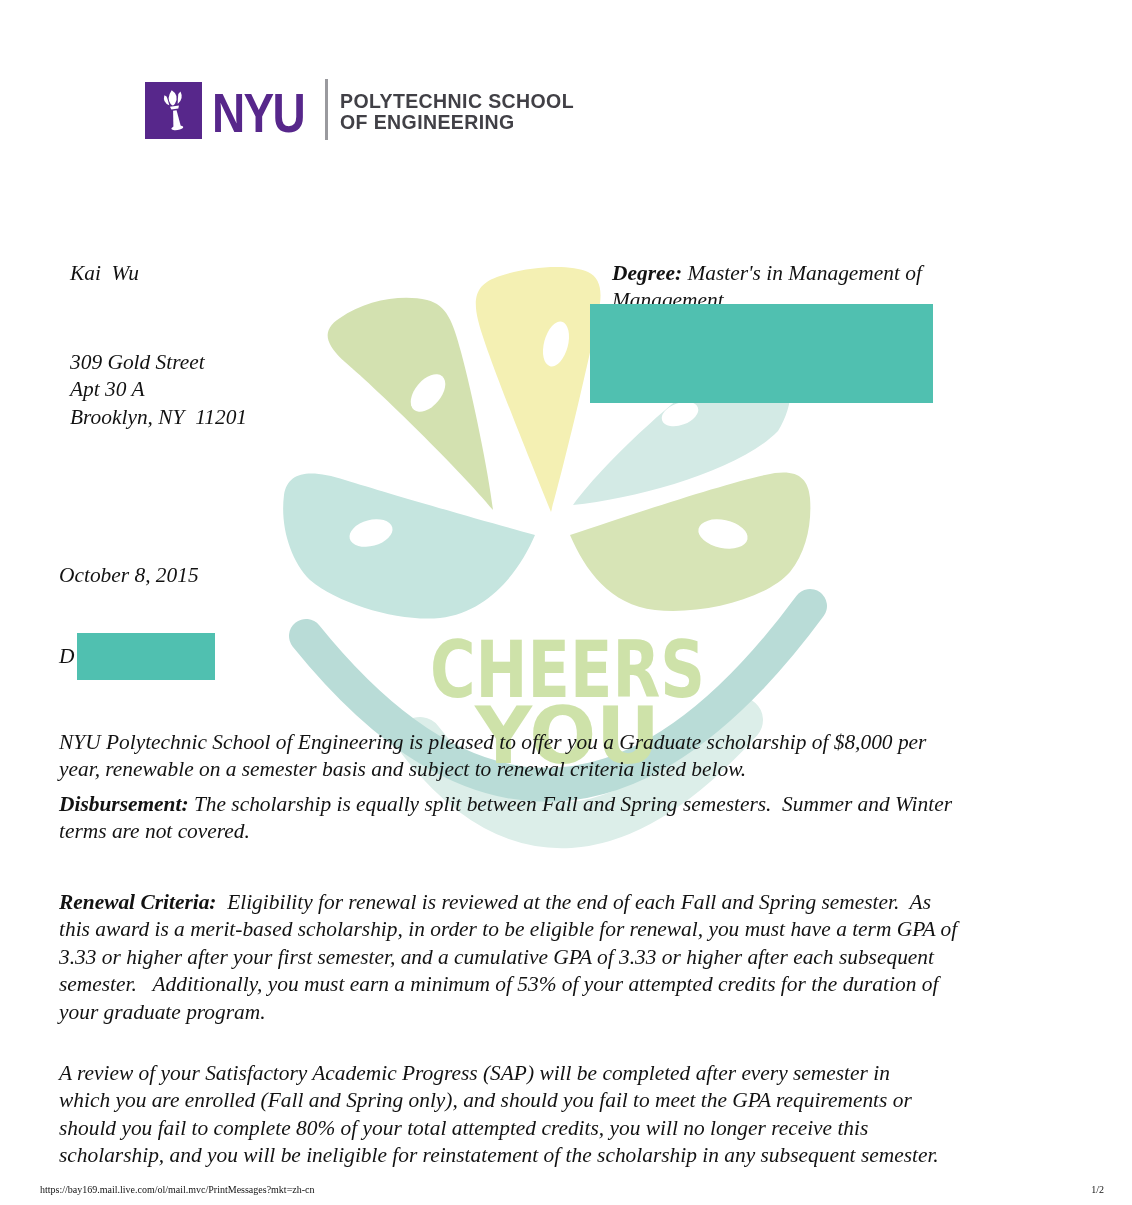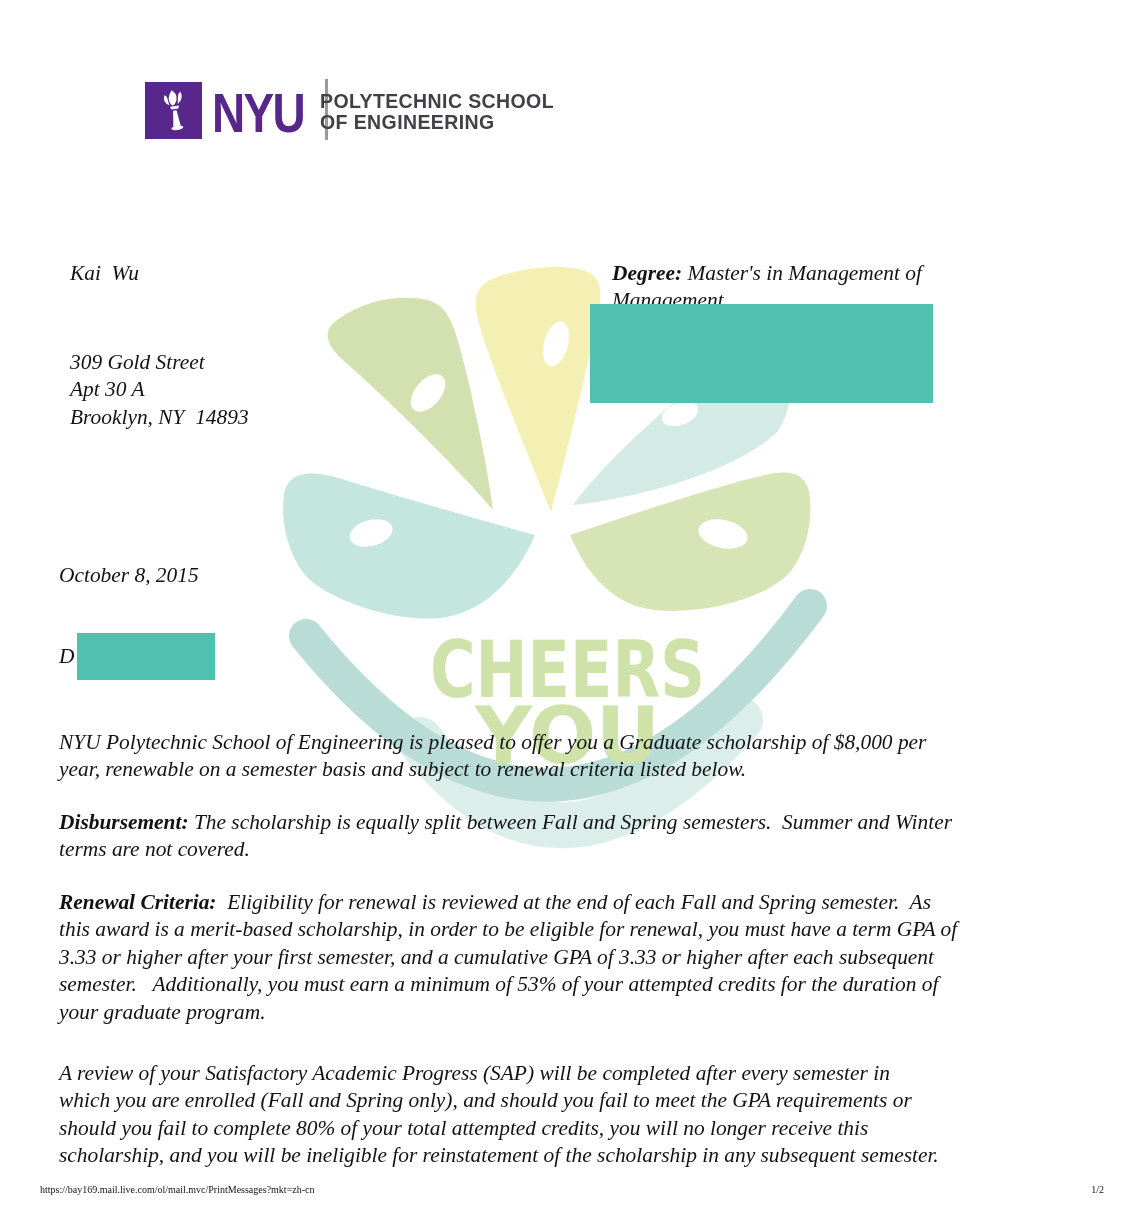--- a/index.html
+++ b/index.html
@@ -63,47 +63,47 @@
         <path d="M21.5 12 Q18.5 19 25 22.5 Q24.5 17 23.5 13.5 Z"></path>
         <path d="M38 10.5 Q40.5 18 33.5 22.5 Q34.5 16.5 35.5 12.5 Z"></path>
         <path d="M25.5 24 L34.5 24 L33.5 27 L26.5 27 Z"></path>
         <path d="M28 28.5 L31.5 28.5 L33.5 45 L26 45 Z"></path>
         <ellipse cx="29.8" cy="46" rx="6" ry="2.2"></ellipse>
       </g>
     </svg>
   </div>
   <div class="abs txt nyu-word" style="left:212px;top:85px;color:#57278b;">NYU</div>
   <div class="abs txt logo-sep" style="left:325px;top:79px;height:61px;background:#9a9a9e;"></div>
-  <div class="abs txt school-name" style="left:320px;top:91px;color:#414046;">
+  <div class="abs txt school-name" style="left:340px;top:91px;color:#414046;">
     <div class="line">POLYTECHNIC SCHOOL</div>
     <div class="line">OF ENGINEERING</div>
   </div>
 
   <div class="abs txt body-text line" style="left:70px;top:260px;">Kai  Wu</div>
 
   <div class="abs txt body-text" style="left:612px;top:260px;width:420px;">
     <div class="line"><span class="b">Degree:</span><span> Master's in Management of</span></div>
     <div class="line">Management</div>
   </div>
 
   <div class="abs txt body-text" style="left:70px;top:349px;">
       <div class="line">309 Gold Street</div>
       <div class="line">Apt 30 A</div>
-      <div class="line">Brooklyn, NY  14893</div>
+      <div class="line">Brooklyn, NY  11201</div>
     </div>
 
   <div class="abs txt body-text line" style="left:59px;top:562px;">October 8, 2015</div>
 
   <div class="abs txt body-text line" style="left:59px;top:643px;">D</div>
 
   <div class="abs txt body-text" style="left:59px;top:729px;">
       <div class="line">NYU Polytechnic School of Engineering is pleased to offer you a Graduate scholarship of $8,000 per</div>
       <div class="line">year, renewable on a semester basis and subject to renewal criteria listed below.</div>
     </div>
-  <div class="abs txt body-text" style="left:59px;top:809px;">
+  <div class="abs txt body-text" style="left:59px;top:791px;">
       <div class="line"><span class="b">Disbursement:</span> The scholarship is equally split between Fall and Spring semesters.  Summer and Winter</div>
       <div class="line">terms are not covered.</div>
     </div>
   <div class="abs txt body-text" style="left:59px;top:889px;">
       <div class="line"><span class="b">Renewal Criteria:</span>  Eligibility for renewal is reviewed at the end of each Fall and Spring semester.  As</div>
       <div class="line">this award is a merit-based scholarship, in order to be eligible for renewal, you must have a term GPA of</div>
       <div class="line">3.33 or higher after your first semester, and a cumulative GPA of 3.33 or higher after each subsequent</div>
       <div class="line">semester.   Additionally, you must earn a minimum of 53% of your attempted credits for the duration of</div>
       <div class="line">your graduate program.</div>
     </div>

